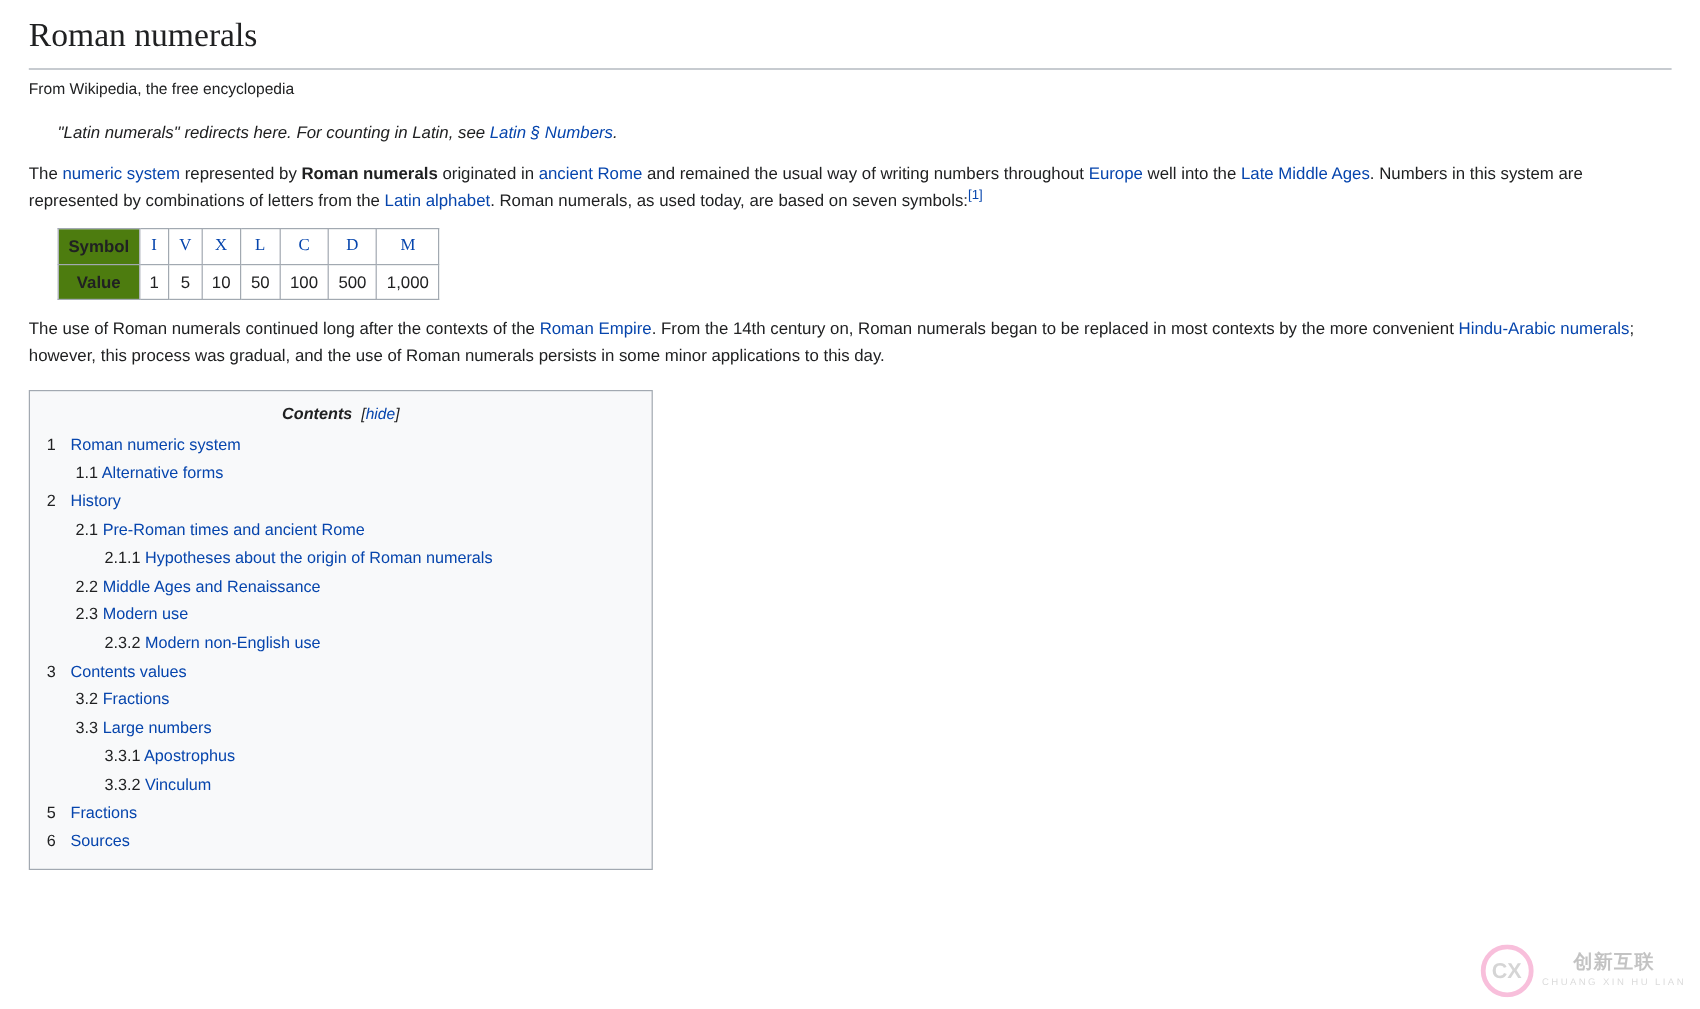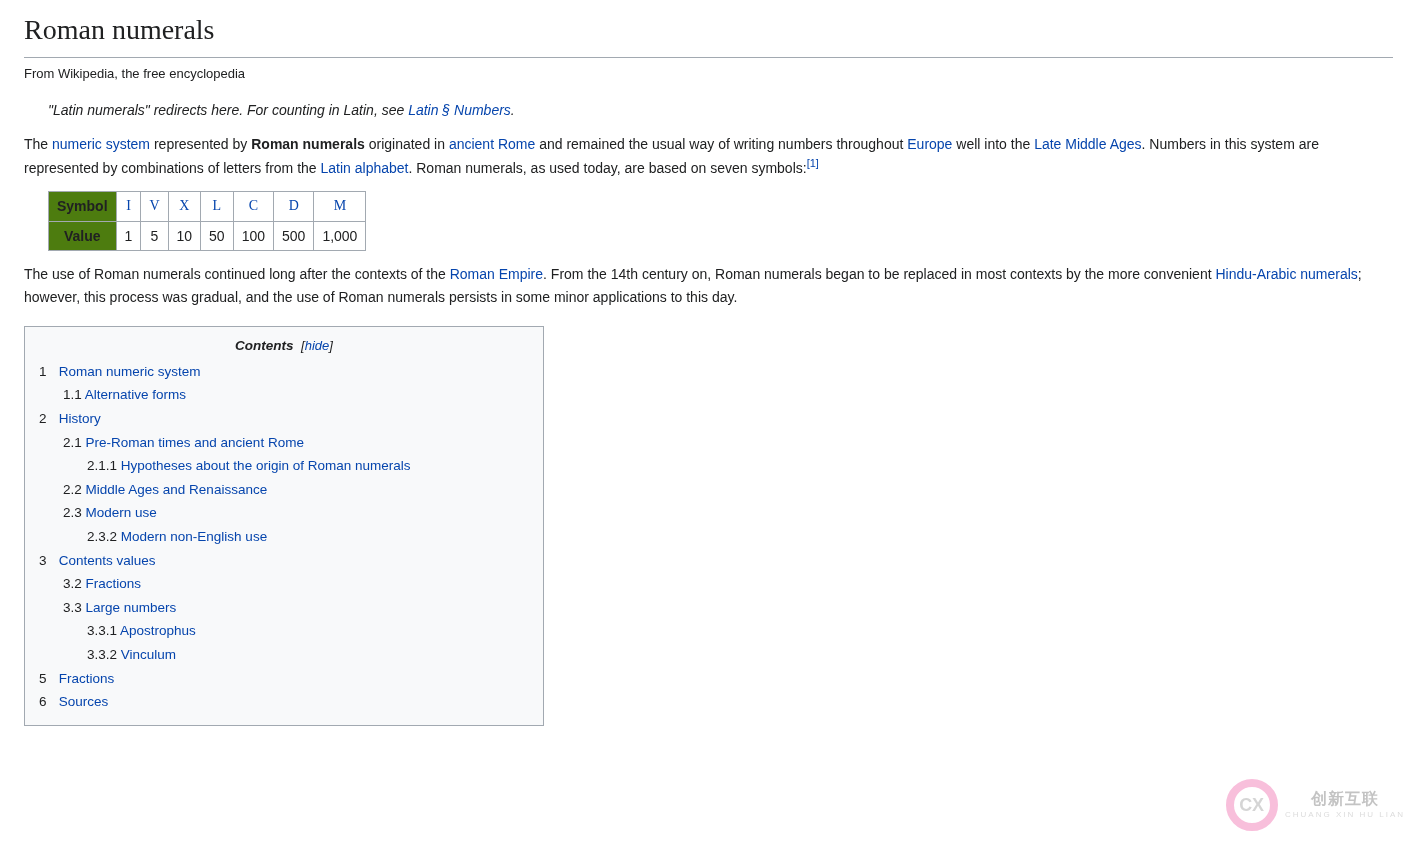--- a/index.html
+++ b/index.html
@@ -103,21 +103,21 @@
     opacity: 0.35;
     font-family: sans-serif;
     font-size: 12px;
     color: #555;
     text-align: right;
     pointer-events: none;
   }
   .watermark .logo {
     width: 36px;
     height: 36px;
-    border: 8px solid #ec4899;
+    border: 4px solid #ec4899;
     border-radius: 50%;
     display: inline-flex;
     align-items: center;
     justify-content: center;
     font-weight: bold;
     font-size: 18px;
     color: #888;
     margin-right: 4px;
     vertical-align: middle;
   }

